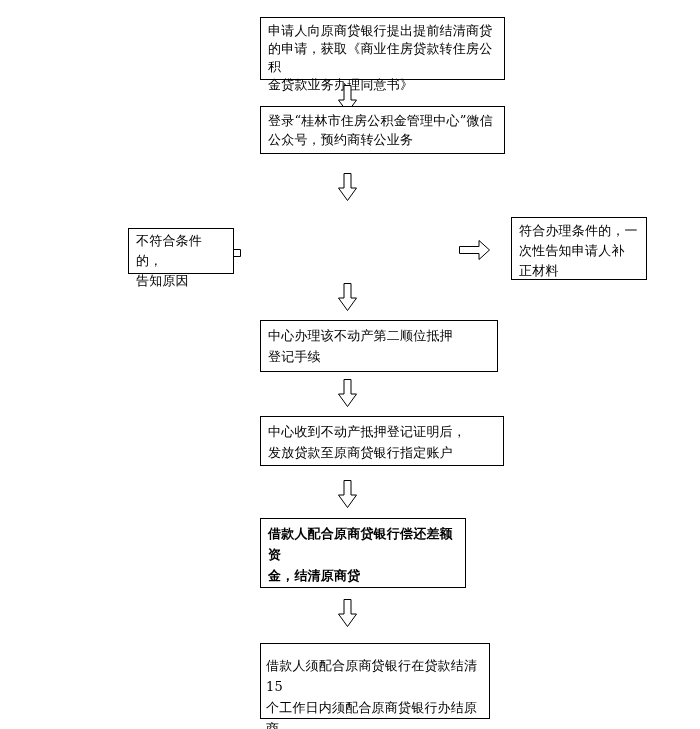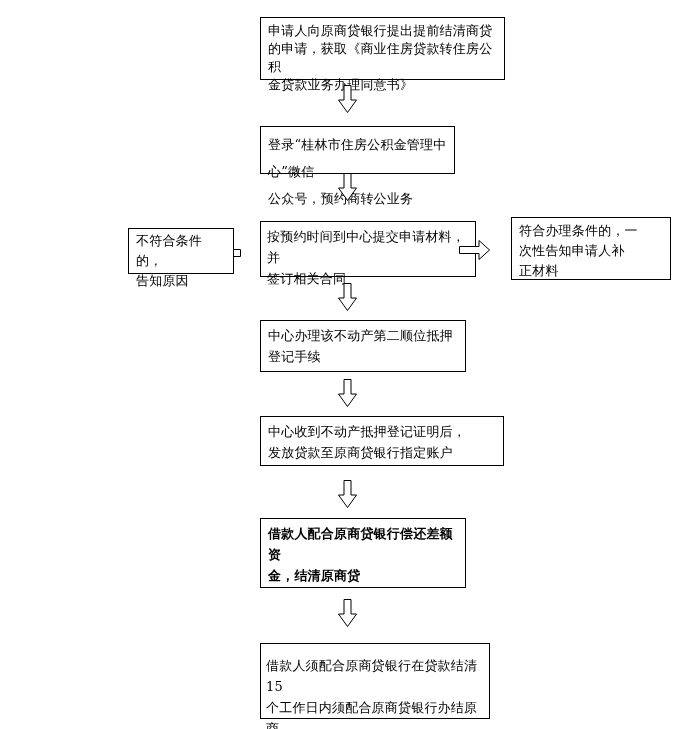--- a/index.html
+++ b/index.html
@@ -33,50 +33,48 @@
 <div class="canvas">
 
   <div class="node" style="left:240px; top:17px; width:245px; height:63px; line-height:18px;">申请人向原商贷银行提出提前结清商贷
 的申请，获取《商业住房贷款转住房公积
 金贷款业务办理同意书》</div>
 
   <svg class="arrow" style="left:338px; top:85px;" width="19" height="28" viewBox="0 0 19 28">
     <polygon points="6,0.5 13,0.5 13,15 18.5,15 9.5,27.5 0.5,15 6,15"></polygon>
   </svg>
 
-  <div class="node" style="left:240px; top:126px; width:195px; height:48px; line-height:27px;">登录“桂林市住房公积金管理中心”微信
+  <div class="node" style="left:240px; top:106px; width:245px; height:48px; line-height:19px;">登录“桂林市住房公积金管理中心”微信
 公众号，预约商转公业务</div>
 
   <svg class="arrow" style="left:338px; top:173px;" width="19" height="28" viewBox="0 0 19 28">
     <polygon points="6,0.5 13,0.5 13,15 18.5,15 9.5,27.5 0.5,15 6,15"></polygon>
   </svg>
 
-  <div class="node" style="left:240px; top:221px; width:216px; height:56px; padding:4px 6px;">按预约时间到中心提交申请材料，并
-签订相关合同</div>
 
   <svg class="arrow" style="left:212px; top:243px;" width="29" height="20" viewBox="0 0 29 20">
     <polygon points="0.5,10 11,0.5 11,6.5 28.5,6.5 28.5,13.5 11,13.5 11,19.5"></polygon>
   </svg>
 
   <div class="node" style="left:108px; top:228px; width:106px; height:46px; padding:2px 7px; line-height:20px;">不符合条件的，
 告知原因</div>
 
   <svg class="arrow" style="left:459px; top:240px;" width="31" height="20" viewBox="0 0 31 20">
     <polygon points="30.5,10 20,0.5 20,6.5 0.5,6.5 0.5,13.5 20,13.5 20,19.5"></polygon>
   </svg>
 
-  <div class="node" style="left:491px; top:217px; width:160px; height:63px; padding:3px 7px; line-height:20px;">符合办理条件的，一
+  <div class="node" style="left:491px; top:217px; width:136px; height:63px; padding:3px 7px; line-height:20px;">符合办理条件的，一
 次性告知申请人补
 正材料</div>
 
   <svg class="arrow" style="left:338px; top:283px;" width="19" height="28" viewBox="0 0 19 28">
     <polygon points="6,0.5 13,0.5 13,15 18.5,15 9.5,27.5 0.5,15 6,15"></polygon>
   </svg>
 
-  <div class="node" style="left:240px; top:320px; width:206px; height:52px;">中心办理该不动产第二顺位抵押
+  <div class="node" style="left:240px; top:320px; width:238px; height:52px;">中心办理该不动产第二顺位抵押
 登记手续</div>
 
   <svg class="arrow" style="left:338px; top:379px;" width="19" height="28" viewBox="0 0 19 28">
     <polygon points="6,0.5 13,0.5 13,15 18.5,15 9.5,27.5 0.5,15 6,15"></polygon>
   </svg>
 
   <div class="node" style="left:240px; top:416px; width:244px; height:50px;">中心收到不动产抵押登记证明后，
 发放贷款至原商贷银行指定账户</div>
 
   <svg class="arrow" style="left:338px; top:480px;" width="19" height="28" viewBox="0 0 19 28">

